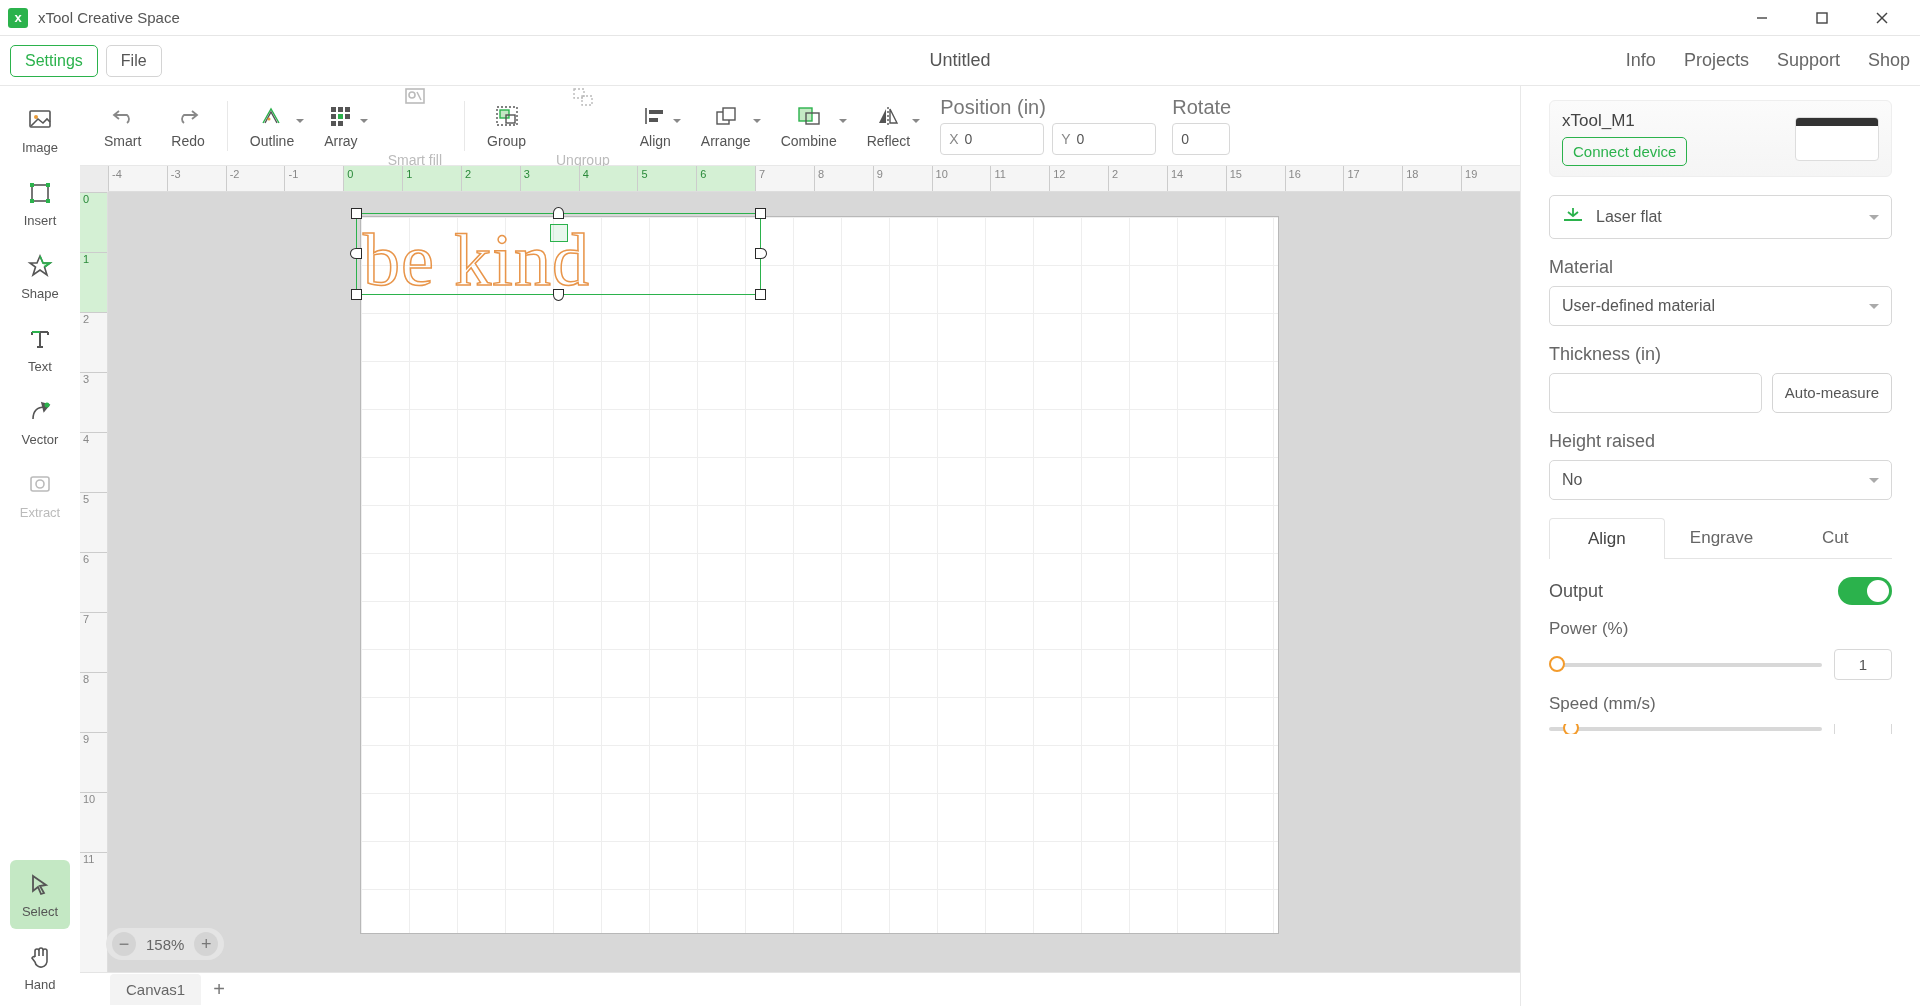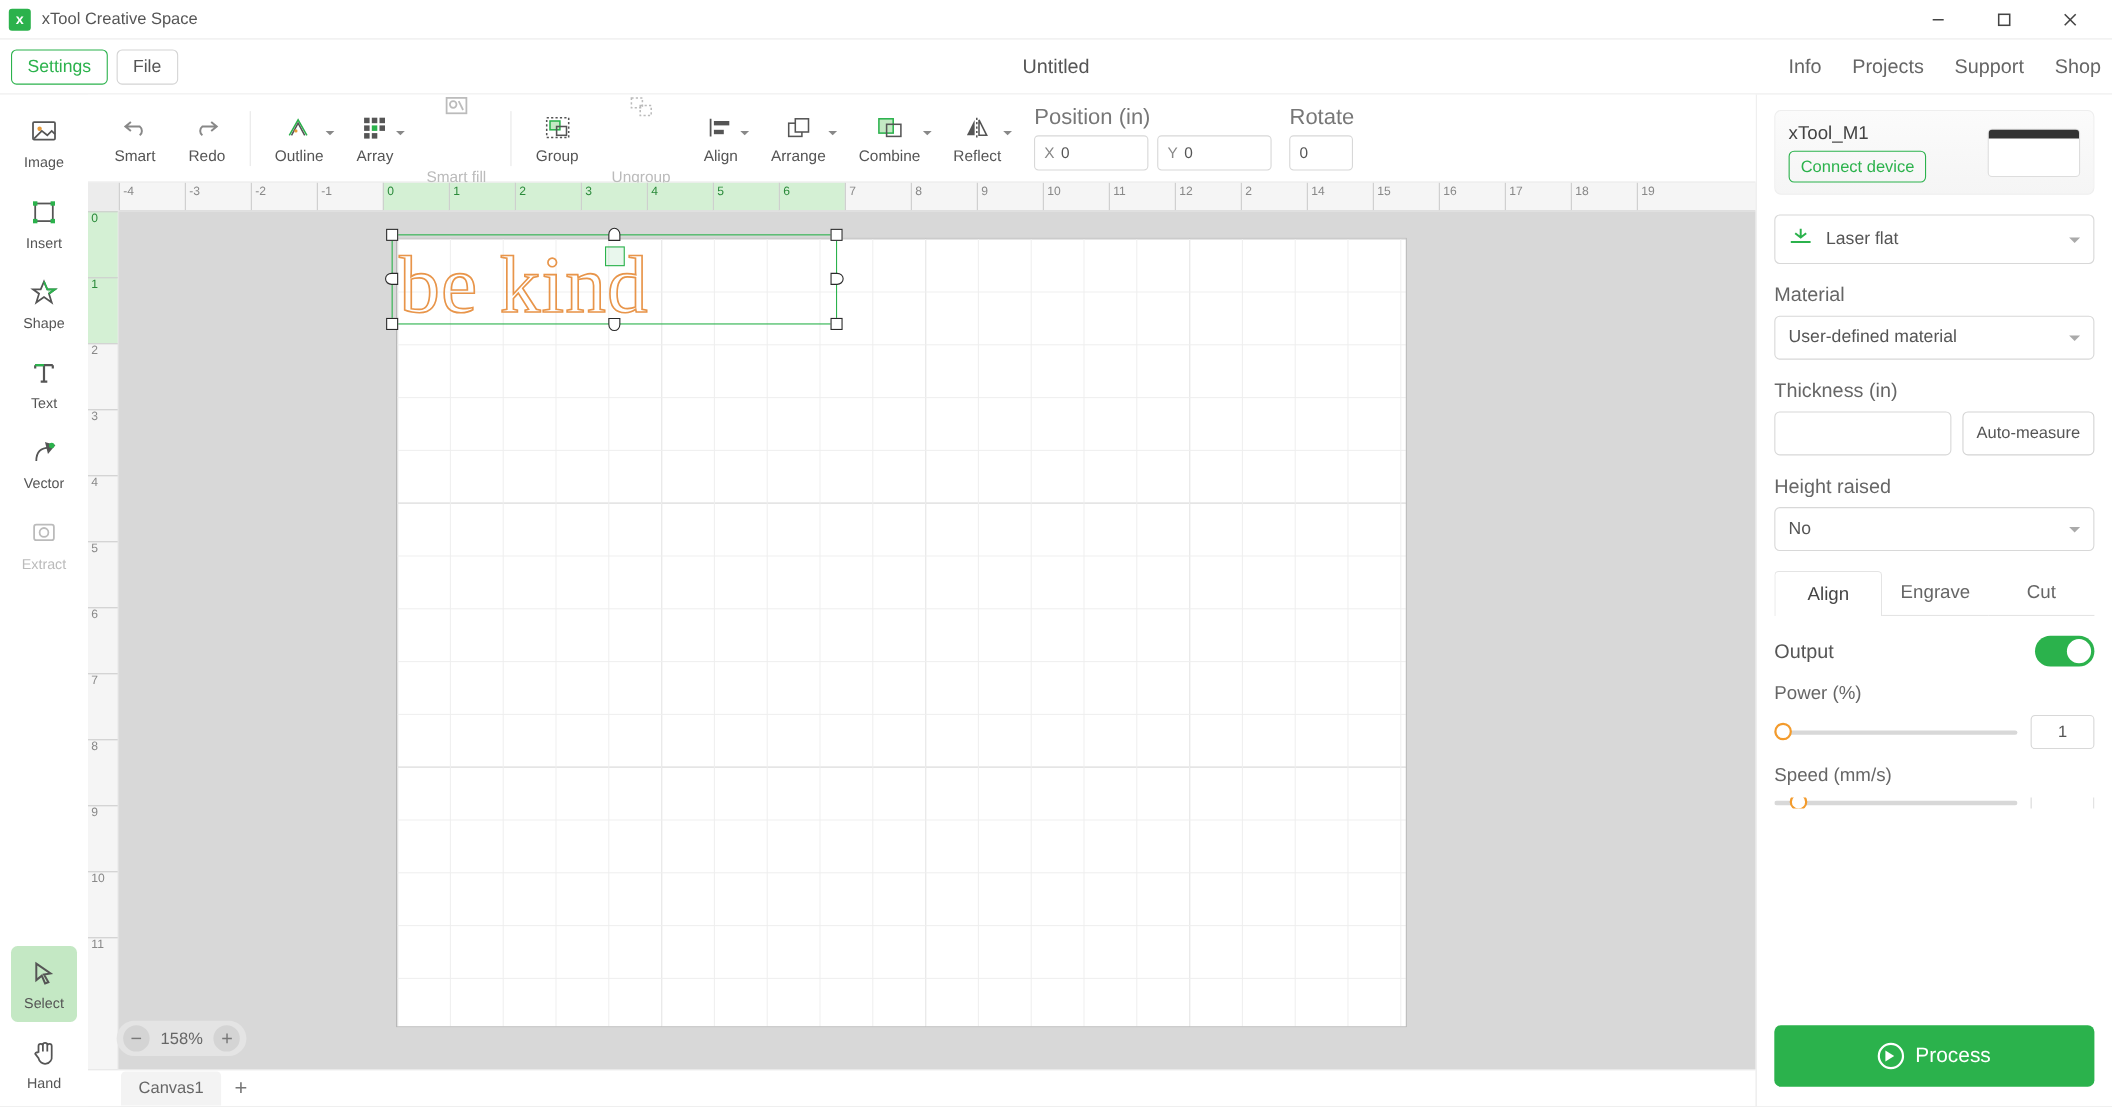--- a/index.html
+++ b/index.html
@@ -79,21 +79,21 @@
 .zoom-pill{ position:absolute; left:26px; bottom:46px; background:#e4e4e4; border-radius:16px; display:flex; align-items:center; padding:4px 6px; gap:10px;}
 .zoom-pill .zbtn{ width:24px; height:24px; border-radius:50%; background:#d4d4d4; color:#777; display:flex; align-items:center; justify-content:center; font-size:18px;}
 .zoom-pill .zval{ font-size:15px; color:#666;}
 
 
 .canvas-tabs{ position:absolute; left:0; right:0; bottom:0; height:34px; background:#fff; border-top:1px solid #e4e4e4; display:flex; align-items:center; padding-left:30px;}
 .canvas-tabs .ctab{ padding:7px 16px; font-size:15px; color:#666; background:#f3f3f3; border-radius:4px 4px 0 0;}
 .canvas-tabs .add{ padding:4px 12px; font-size:20px; color:#777;}
 
 
-.rpanel{ width:324px; background:#fff; border-left:1px solid #e8e8e8; display:flex; flex-direction:column; padding:14px 16px 0; overflow:hidden; }
+.rpanel{ width:400px; background:#fff; border-left:1px solid #e8e8e8; display:flex; flex-direction:column; padding:14px 28px 0; overflow:hidden; }
 .device-card{ border:1px solid #eee; border-radius:6px; padding:10px 12px; display:flex; align-items:center; gap:10px; position:relative; background:linear-gradient(#fbfbfb,#f5f5f5);}
 .device-name{ font-size:17px; color:#444;}
 .connect-btn{ border:1px solid #2bb24c; color:#2bb24c; padding:5px 10px; border-radius:5px; font-size:15px; margin-top:6px;}
 .device-img{ width:84px; height:44px; background:#fff; border:1px solid #ddd; border-radius:4px; margin-left:auto; position:relative;}
 .device-img::before{content:"";position:absolute;top:0;left:0;right:0;height:8px;background:#333;border-radius:3px 3px 0 0;}
 
 .sel{ border:1px solid #d8d8d8; border-radius:5px; padding:10px 12px; display:flex; align-items:center; font-size:16px; color:#555; margin-top:18px; position:relative;}
 .sel::after{ content:""; position:absolute; right:12px; top:50%; margin-top:-2px; border:5px solid transparent; border-top-color:#aaa;}
 .sel .sicon{ width:22px; margin-right:12px;}
 
@@ -500,18 +500,14 @@
     <div class="slider-row" style="margin-bottom:4px;">
       <div class="slabel">Speed (mm/s)</div>
       <div class="scontrol" style="overflow:hidden; height:10px;">
         <div class="slider">
             <div class="thumb" style="left:14px;"></div>
           </div>
         <div class="sval">&nbsp;</div>
       </div>
     </div>
 
-    <div class="process-btn">
-      <div class="picon"></div>
-      <span>Process</span>
-    </div>
   </div>
 </div>
 
 </body></html>

